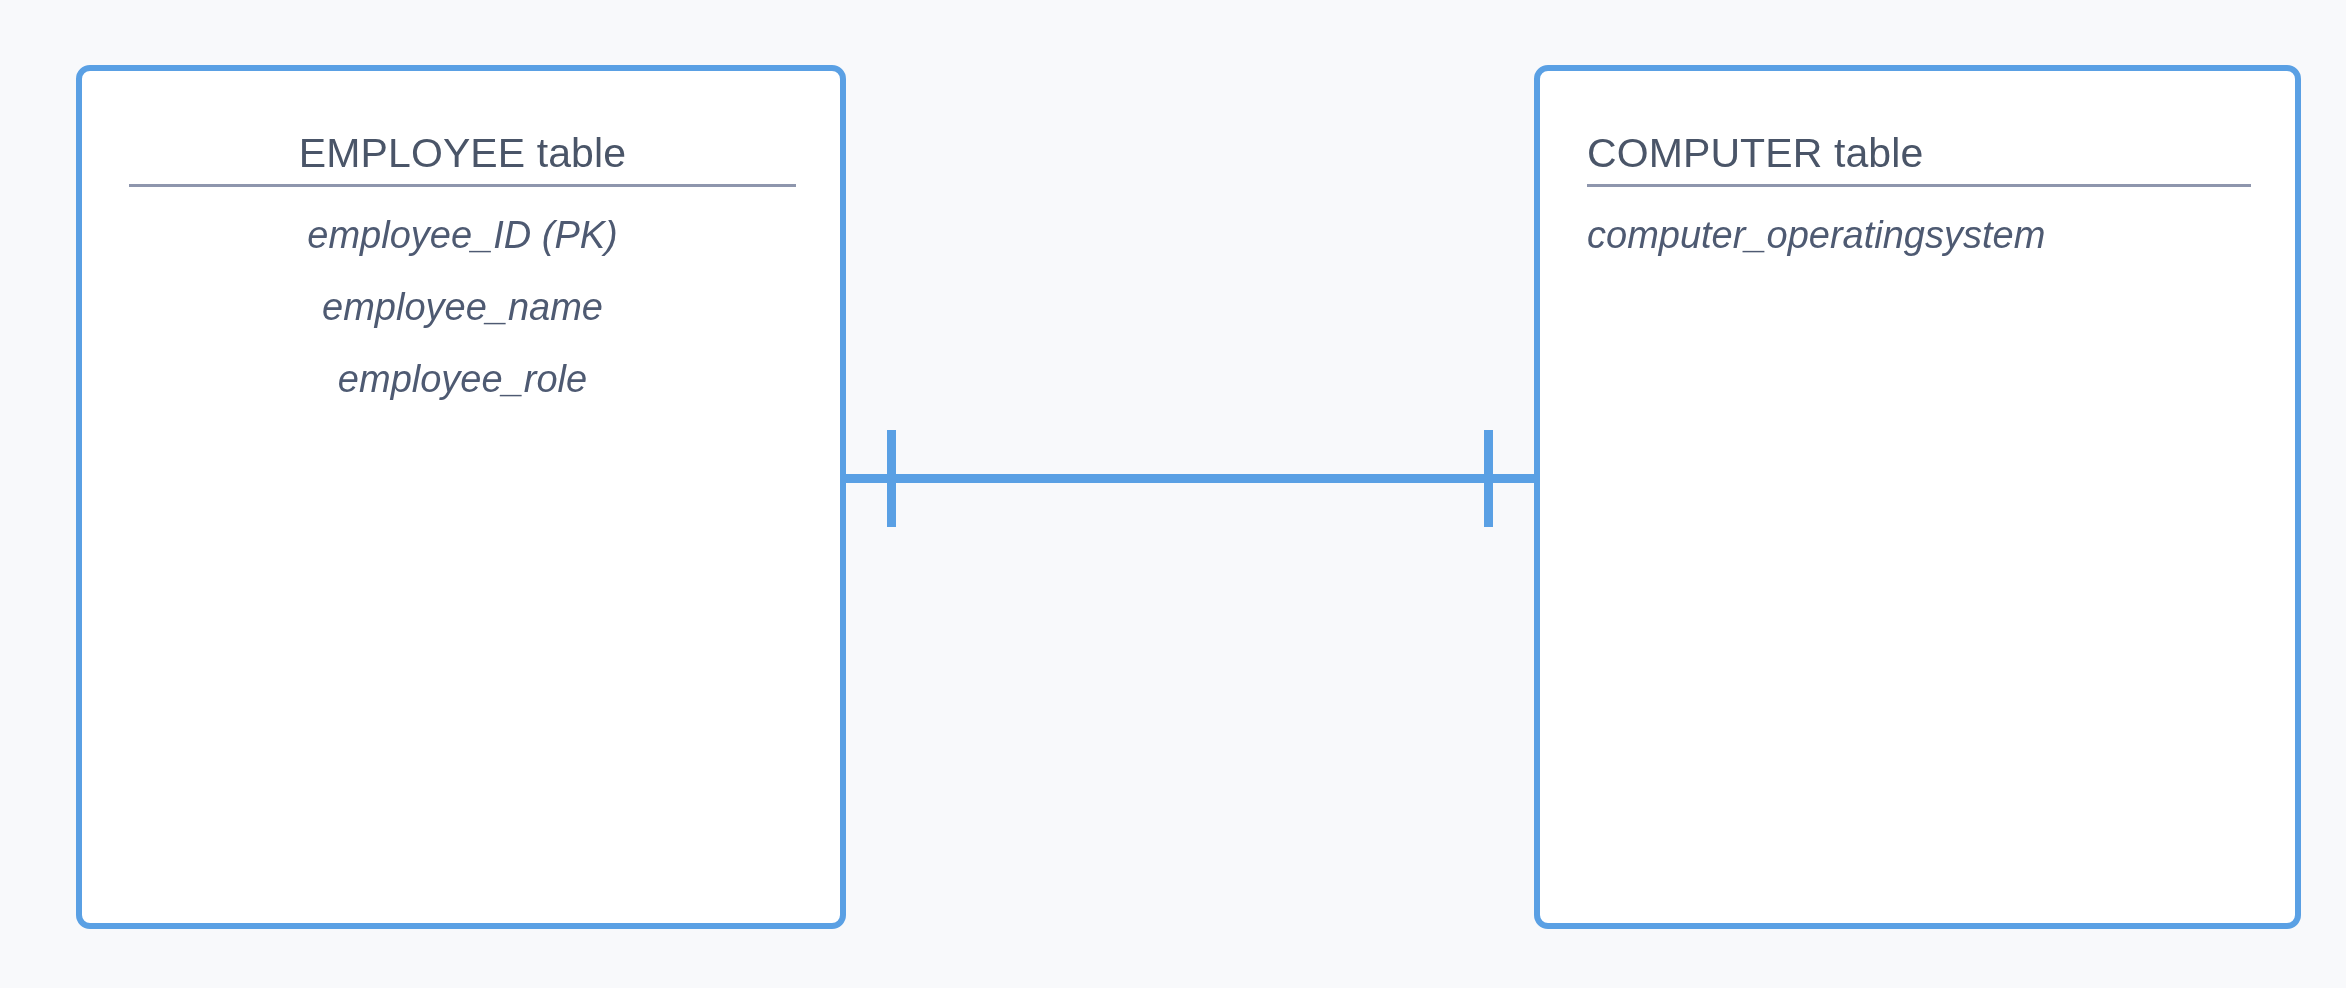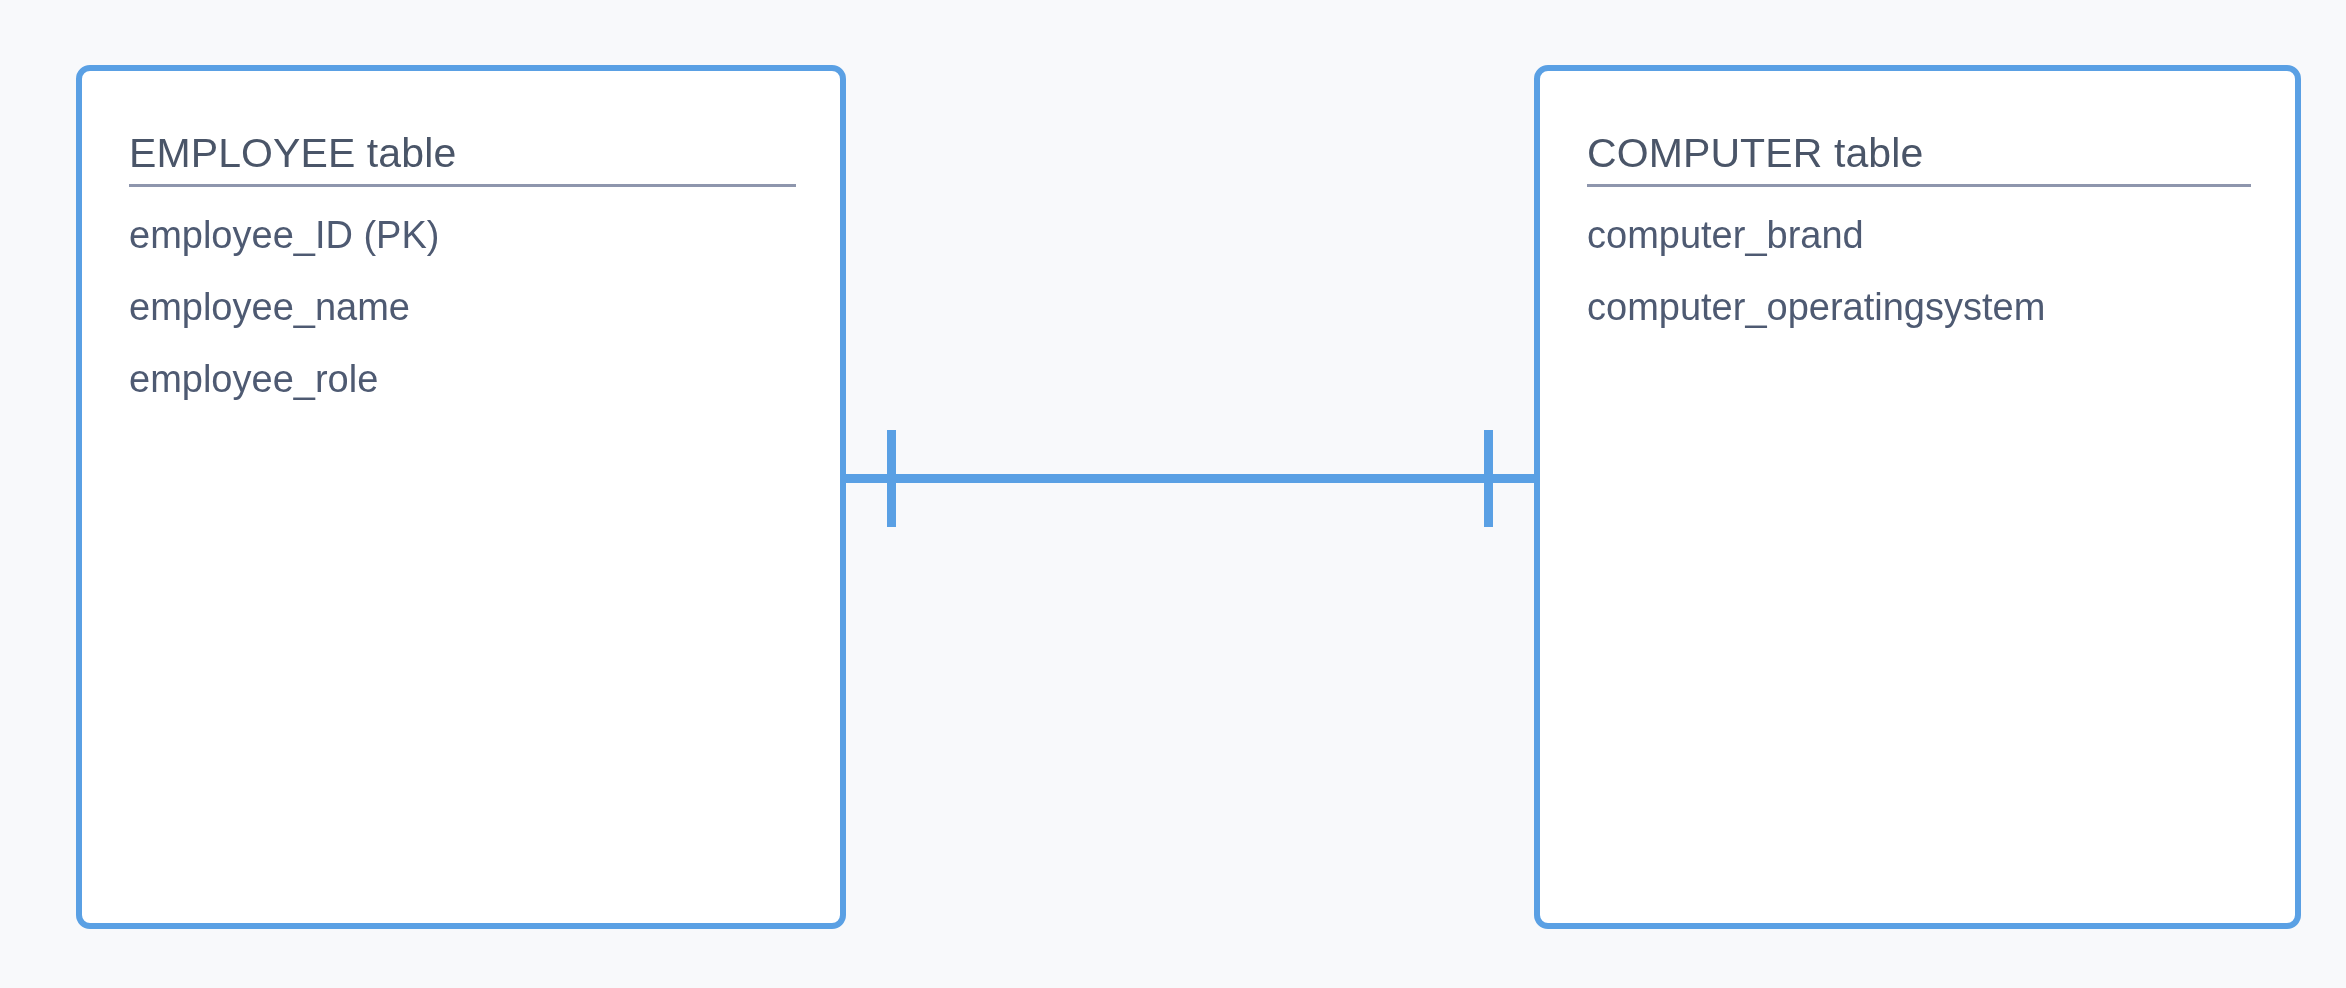--- a/index.html
+++ b/index.html
@@ -28,20 +28,21 @@
     background: #FFFFFF;
     border: 6px solid #5AA0E4;
     border-radius: 14px;
   }
 
   .entity-employee {
     left: 76px;
     top: 65px;
     width: 770px;
     height: 864px;
+    text-align: center;
   }
 
   .entity-computer {
     left: 1534px;
     top: 65px;
     width: 767px;
     height: 864px;
   }
 
   .entity-inner {
@@ -63,20 +64,21 @@
     height: 3px;
     background: #8E96AD;
     margin-top: 5px;
     margin-bottom: 12px;
   }
 
   .field-list {
     margin: 0;
     padding: 0;
     list-style: none;
+    font-style: italic;
   }
 
   .field-item {
     font-size: 38px;
     line-height: 72px;
     color: #4E5A72;
     white-space: nowrap;
   }
 
   
@@ -120,19 +122,18 @@
   <div class="connector">
     <div class="crow-tick crow-tick-left"></div>
     <div class="crow-tick crow-tick-right"></div>
   </div>
 
   <div class="entity entity-computer">
     <div class="entity-inner">
       <div class="entity-title">COMPUTER table</div>
       <div class="title-rule"></div>
       <ul class="field-list">
-        <li class="field-item">computer_brand</li>
         <li class="field-item">computer_operatingsystem</li>
       </ul>
     </div>
   </div>
 
 </div>
 
 </body></html>

